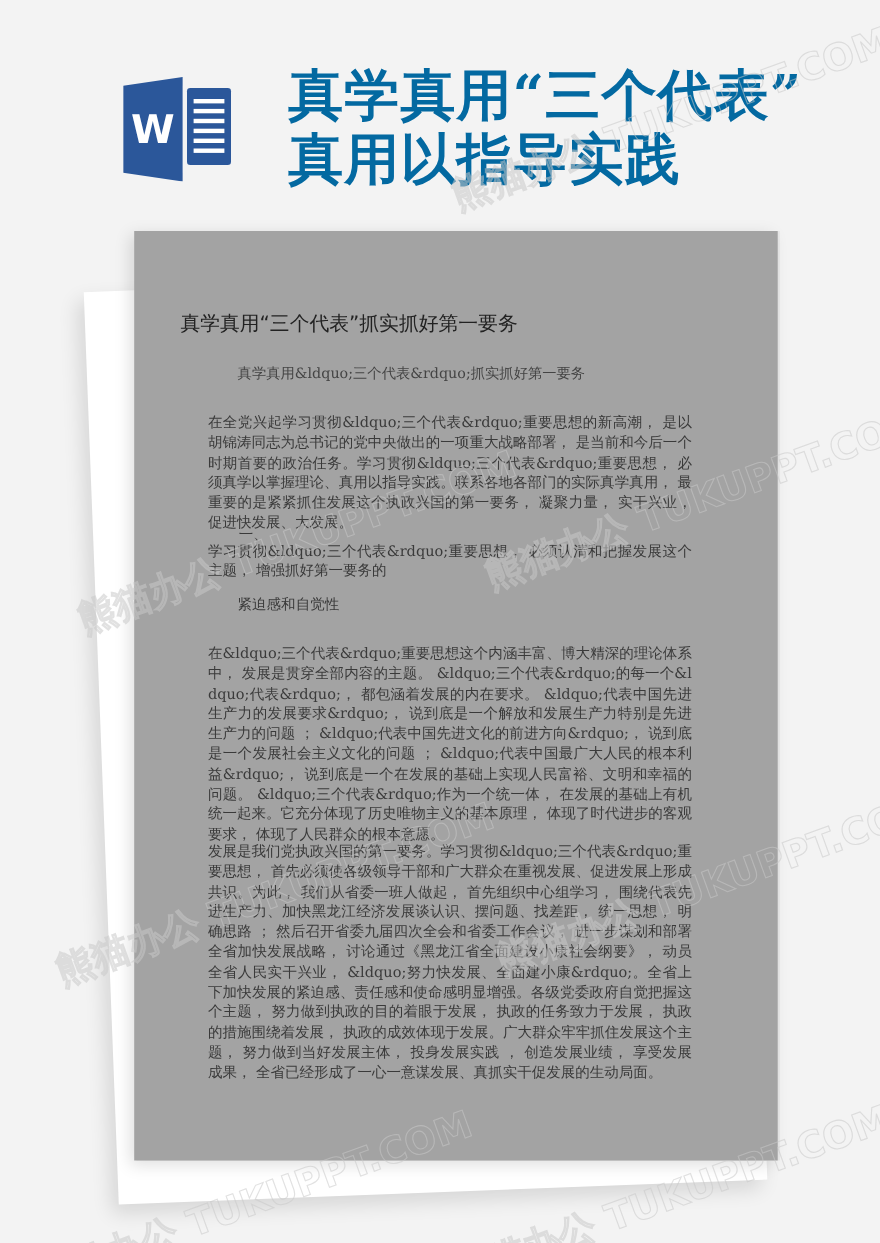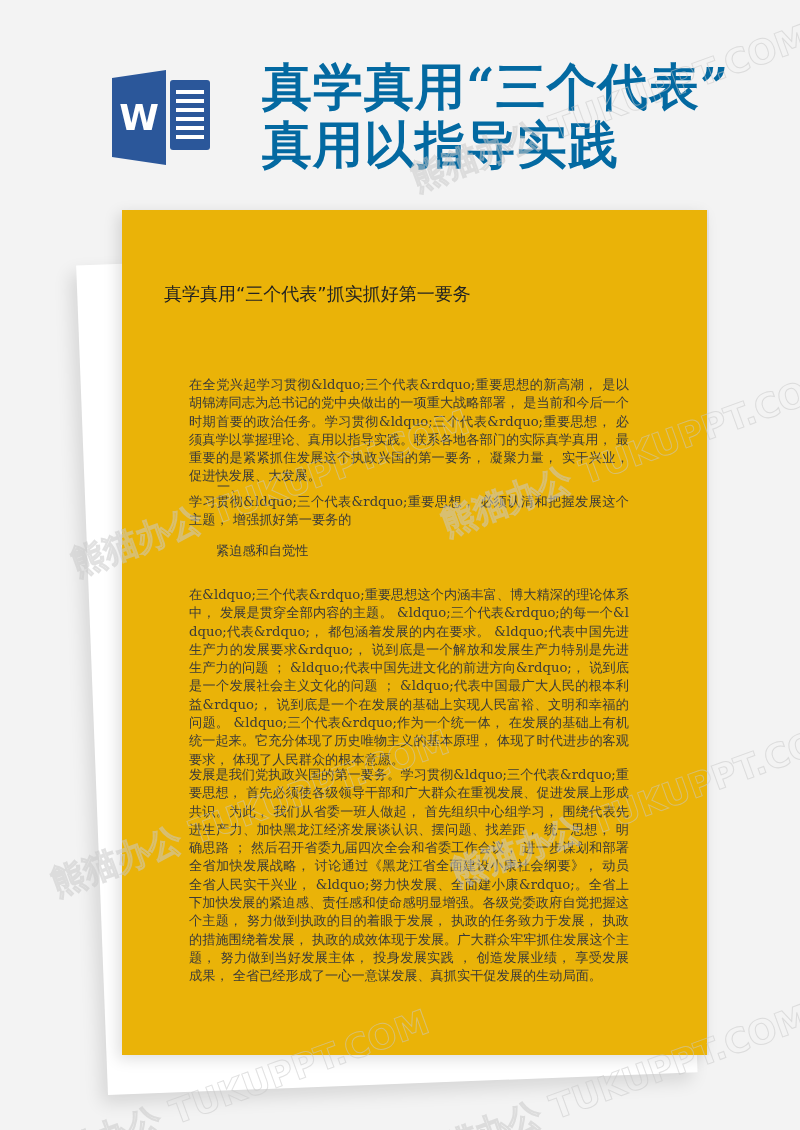--- a/index.html
+++ b/index.html
@@ -24,21 +24,21 @@
       transform: rotate(-20deg); white-space: nowrap; pointer-events: none; z-index: 5;
     }
     
     .page-back {
       position: absolute; left: 108px; top: 265px; width: 590px; height: 830px;
       background: #fff; transform: rotate(-2.2deg); transform-origin: 0 100%;
       box-shadow: -6px 8px 18px rgba(0,0,0,0.12);
     }
     .page-front {
       position: absolute; left: 122px; top: 210px; width: 585px; height: 845px;
-      background: #eab308;
+      background: #a3a3a3;
       box-shadow: -4px 4px 14px rgba(0,0,0,0.13), 2px 0 0 #e8e8e8;
       z-index: 2;
     }
     .doc-title {
       position: absolute; left: 42px; top: 72px; white-space: nowrap;
       font-family: "DejaVu Sans", sans-serif; font-size: 18px; color: #222;
     }
     .doc-subtitle {
       position: absolute; left: 94px; top: 121px; white-space: nowrap;
       font-size: 13px; color: #444;
@@ -70,20 +70,21 @@
 
 <div class="banner-title">
   <span class="l">真学真用“三个代表”</span>
   <span class="l">真用以指导实践</span>
 </div>
 
 <div class="page-back"></div>
 
 <div class="page-front">
   <div class="doc-title">真学真用“三个代表”抓实抓好第一要务</div>
+  <div class="doc-subtitle">真学真用&amp;ldquo;三个代表&amp;rdquo;抓实抓好第一要务</div>
 
   <p class="para p1 doc-text">在全党兴起学习贯彻&amp;ldquo;三个代表&amp;rdquo;重要思想的新高潮， 是以胡锦涛同志为总书记的党中央做出的一项重大战略部署， 是当前和今后一个时期首要的政治任务。学习贯彻&amp;ldquo;三个代表&amp;rdquo;重要思想， 必须真学以掌握理论、真用以指导实践。联系各地各部门的实际真学真用， 最重要的是紧紧抓住发展这个执政兴国的第一要务， 凝聚力量， 实干兴业， 促进快发展、大发展。</p>
 
   <div class="p-num doc-text">一、</div>
   <p class="para p2 doc-text">学习贯彻&amp;ldquo;三个代表&amp;rdquo;重要思想， 必须认清和把握发展这个主题， 增强抓好第一要务的</p>
   <div class="p-sub doc-text">紧迫感和自觉性</div>
 
   <p class="para p3 doc-text">在&amp;ldquo;三个代表&amp;rdquo;重要思想这个内涵丰富、博大精深的理论体系中， 发展是贯穿全部内容的主题。 &amp;ldquo;三个代表&amp;rdquo;的每一个&amp;ldquo;代表&amp;rdquo;， 都包涵着发展的内在要求。 &amp;ldquo;代表中国先进生产力的发展要求&amp;rdquo;， 说到底是一个解放和发展生产力特别是先进生产力的问题 ； &amp;ldquo;代表中国先进文化的前进方向&amp;rdquo;， 说到底是一个发展社会主义文化的问题 ； &amp;ldquo;代表中国最广大人民的根本利益&amp;rdquo;， 说到底是一个在发展的基础上实现人民富裕、文明和幸福的问题。 &amp;ldquo;三个代表&amp;rdquo;作为一个统一体， 在发展的基础上有机统一起来。它充分体现了历史唯物主义的基本原理， 体现了时代进步的客观要求， 体现了人民群众的根本意愿。</p>
   <p class="para p4 doc-text">发展是我们党执政兴国的第一要务。学习贯彻&amp;ldquo;三个代表&amp;rdquo;重要思想， 首先必须使各级领导干部和广大群众在重视发展、促进发展上形成共识。为此， 我们从省委一班人做起， 首先组织中心组学习， 围绕代表先进生产力、加快黑龙江经济发展谈认识、摆问题、找差距， 统一思想， 明确思路 ； 然后召开省委九届四次全会和省委工作会议， 进一步谋划和部署全省加快发展战略， 讨论通过《黑龙江省全面建设小康社会纲要》， 动员全省人民实干兴业， &amp;ldquo;努力快发展、全面建小康&amp;rdquo;。全省上下加快发展的紧迫感、责任感和使命感明显增强。各级党委政府自觉把握这个主题， 努力做到执政的目的着眼于发展， 执政的任务致力于发展， 执政的措施围绕着发展， 执政的成效体现于发展。广大群众牢牢抓住发展这个主题， 努力做到当好发展主体， 投身发展实践 ， 创造发展业绩， 享受发展成果， 全省已经形成了一心一意谋发展、真抓实干促发展的生动局面。</p>
 </div>

